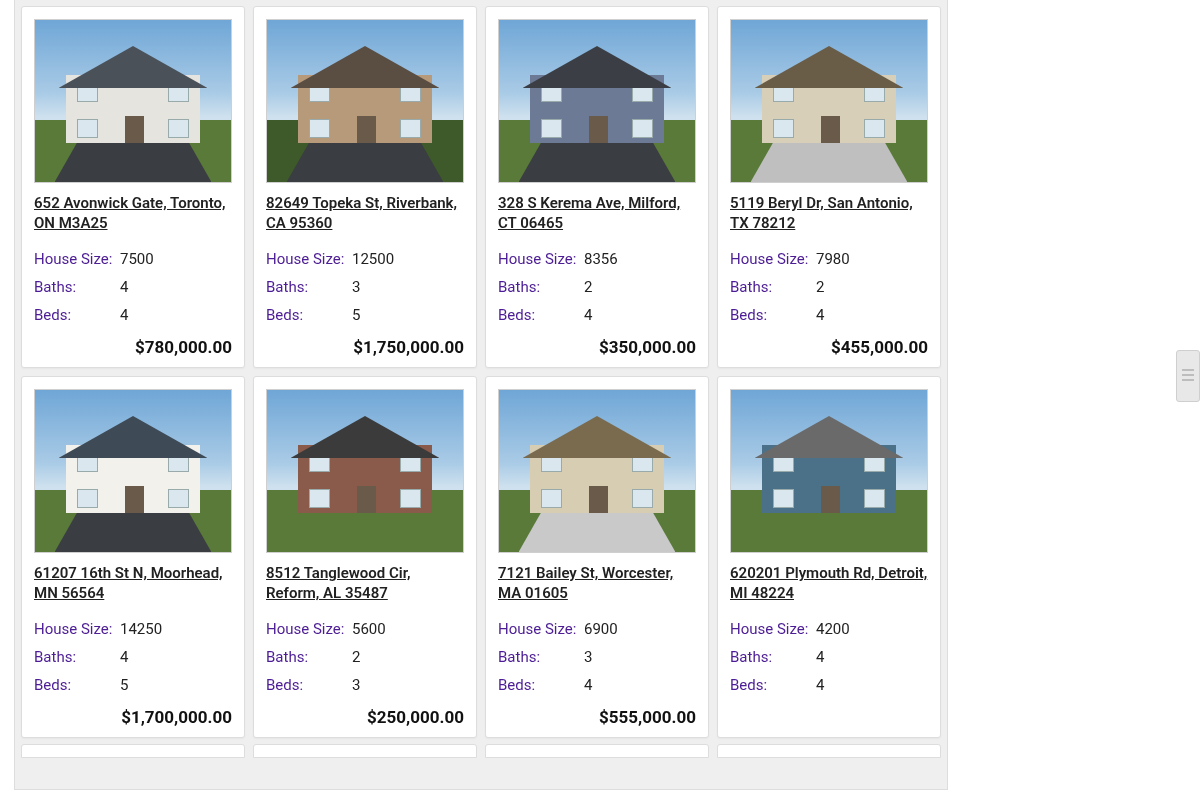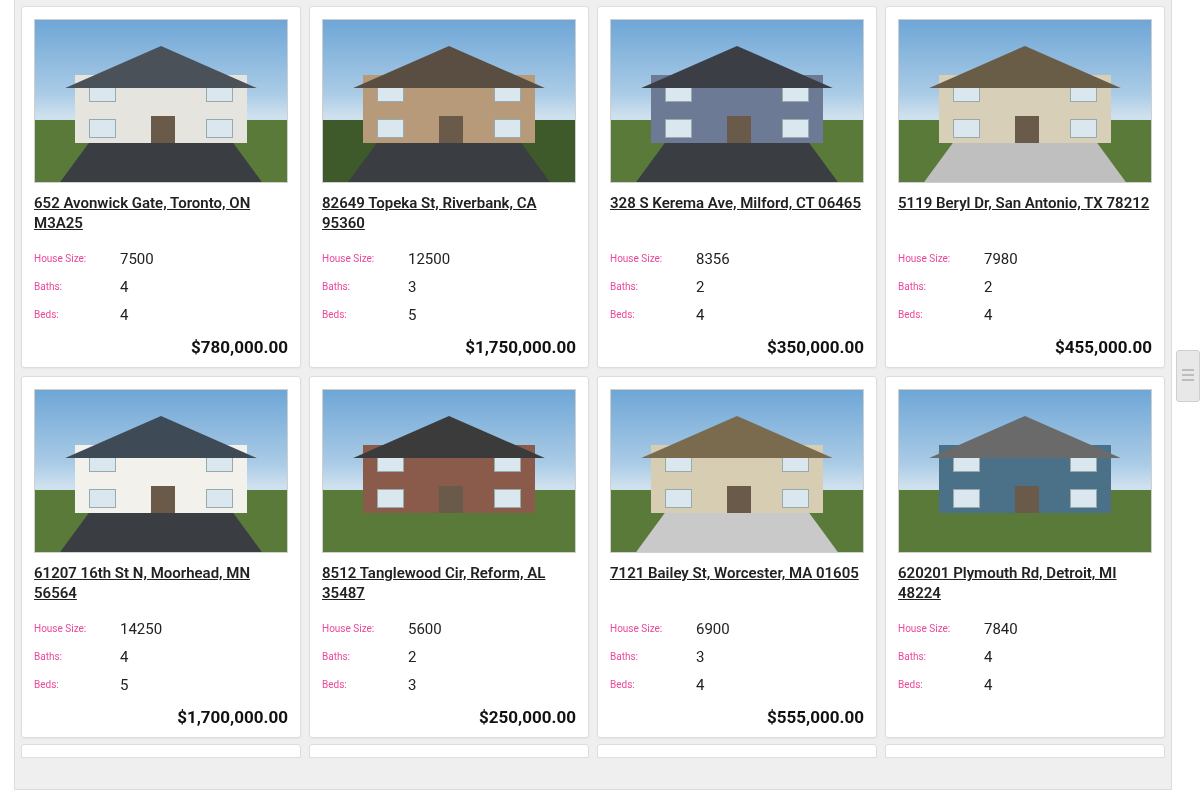--- a/index.html
+++ b/index.html
@@ -10,21 +10,21 @@
     background: #fff;
     width: 1204px;
     height: 792px;
     overflow: hidden;
     position: relative;
   }
   .outer-frame {
     position: absolute;
     left: 14px;
     top: 0px;
-    width: 1158px;
+    width: 934px;
     height: 790px;
     border: 1px solid #ddd;
     border-top: none;
     background: #efefef;
     overflow: hidden;
   }
   .grid {
     display: grid;
     grid-template-columns: repeat(4, 1fr);
     gap: 8px;
@@ -77,23 +77,23 @@
     margin-top: 10px;
   }
   .spec-row {
     display: flex;
     align-items: center;
     font-size: 15px;
     line-height: 28px;
     color: #222;
   }
   .spec-label {
-    color: #ec4899;
+    color: #4c1d95;
     width: 86px;
-    font-size: 10px;
+    font-size: 15px;
   }
   .spec-value { color:#222;text-align:center; }
   .price {
     text-align: right;
     font-weight: 700;
     font-size: 17px;
     margin-top: 8px;
     color:#111;
   }
 
@@ -375,21 +375,21 @@
         <div class="window" style="left:8%; bottom:8%"></div>
         <div class="window" style="right:8%; bottom:8%"></div>
         <div class="door"></div>
       </div>
       <div class="roof"></div>
     </div>
     <a href="#" class="address">620201 Plymouth Rd, Detroit, MI 48224</a>
     <div class="specs">
       <div class="spec-row">
         <span class="spec-label">House Size:</span>
-        <span class="spec-value">7840</span>
+        <span class="spec-value">4200</span>
       </div>
       <div class="spec-row">
         <span class="spec-label">Baths:</span>
         <span class="spec-value">4</span>
       </div>
       <div class="spec-row">
         <span class="spec-label">Beds:</span>
         <span class="spec-value">4</span>
       </div>
     </div>

